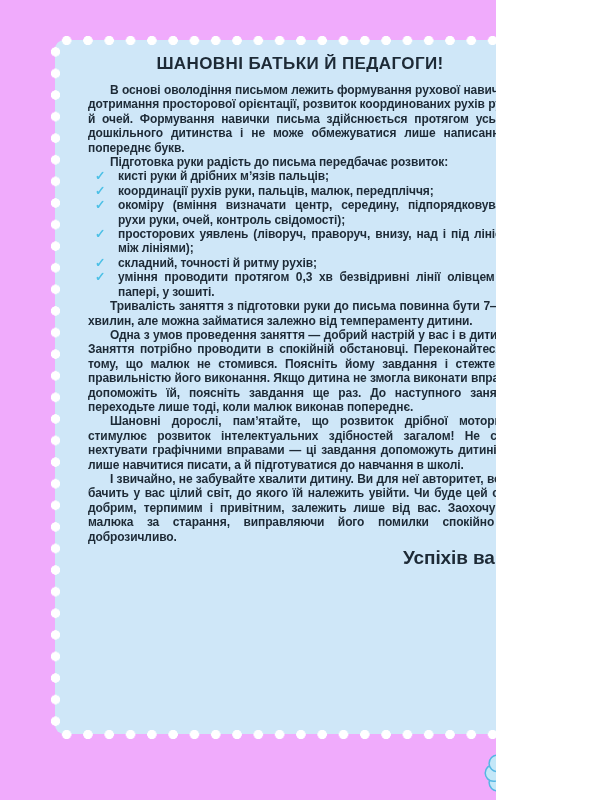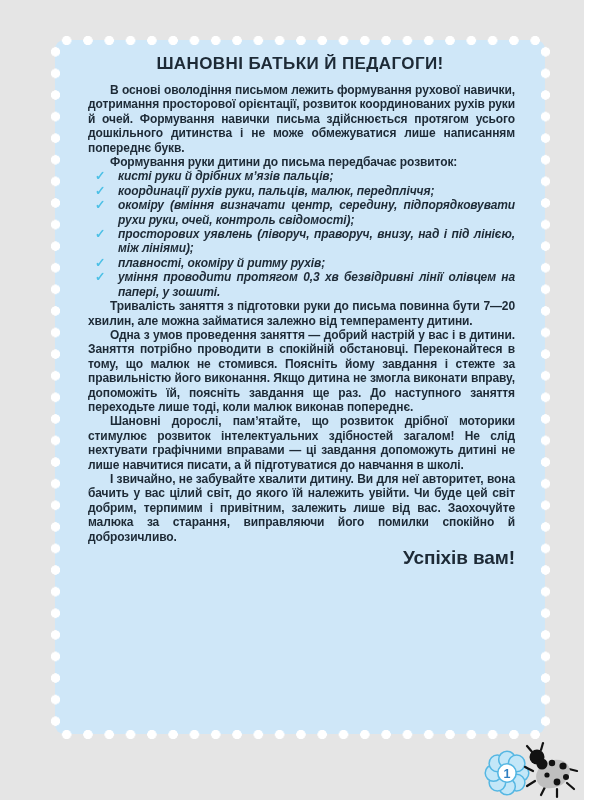--- a/index.html
+++ b/index.html
@@ -1,16 +1,16 @@
 <!DOCTYPE html>
 <html style="--panel-fill: #cfe7f8; --text: #1d2a36; --checkmark: #4cc0e6; --flower-petal: #c3e7f8; --flower-outline: #55b7e3; --page-number-color: #2f7fc1; --ladybug-body: #bfbfbf; --ladybug-black: #121212;"><head>
 <meta charset="utf-8">
 <style>
   html,body{margin:0;padding:0;background:#ffffff;}
-  .page{position:relative;width:584px;height:800px;background:#e5e5e5;overflow:hidden;
+  .page{position:relative;width:496px;height:800px;background:#f0abfc;overflow:hidden;
         font-family:"Liberation Sans",sans-serif;}
   .panel{position:absolute;left:55px;top:40px;width:490px;height:694px;
          background:var(--panel-fill,#cfe7f8);border-radius:9px;}
   
   .perf{position:absolute;pointer-events:none;}
   .perf-top{left:1px;right:1px;top:-5.5px;height:11px;
     background-image:radial-gradient(circle at 50% 50%, #fff 4.4px, rgba(255,255,255,0) 4.9px);
     background-size:21.3px 11px;background-repeat:repeat-x;}
   .perf-bottom{left:1px;right:1px;bottom:-5.5px;height:11px;
     background-image:radial-gradient(circle at 50% 50%, #fff 4.4px, rgba(255,255,255,0) 4.9px);
@@ -24,60 +24,60 @@
   .title{margin:0;padding:14px 20px 0;text-align:center;
          font-weight:700;font-size:17px;line-height:20px;letter-spacing:.4px;
          color:var(--text,#1d2a36);}
   .note-body{margin:9px 30px 0 33px;
          font-weight:700;font-size:12px;line-height:14.4px;letter-spacing:-.1px;
          color:var(--text,#1d2a36);text-align:justify;}
   .para{margin:0;text-indent:22px;}
   .check-item{display:flex;}
   .check{flex:none;width:30px;padding-left:7px;box-sizing:border-box;
          color:var(--checkmark,#4cc0e6);font-size:12.5px;}
-  .check-text{flex:1;text-align:justify;font-style:italic;}
+  .check-text{flex:1;text-align:justify;}
   .closing{margin:7px 0 0;text-align:right;text-indent:0;font-size:19px;}
   .footer-art{position:absolute;left:473px;top:741px;width:112px;height:59px;}
 </style>
 </head>
 <body>
 
 <div class="page">
 
   <div class="panel">
     <div class="perf perf-top"></div>
     <div class="perf perf-bottom"></div>
     <div class="perf perf-left"></div>
     <div class="perf perf-right"></div>
 
     <h1 class="title">ШАНОВНІ БАТЬКИ Й ПЕДАГОГИ!</h1>
 
     <div class="note-body">
 
         <p class="para">В основі оволодіння письмом лежить формування рухової навички, дотримання просторової орієнтації, розвиток координованих рухів руки й очей. Формування навички письма здійснюється протягом усього дошкільного дитинства і не може обмежуватися лише написанням попереднє букв.</p>
-        <p class="para">Формування руки дитини до письма передбачає розвиток:</p>
+        <p class="para">Підготовка руки радість до письма передбачає розвиток:</p>
         <div class="check-item">
           <span class="check">✓</span>
           <span class="check-text">кисті руки й дрібних мʼязів пальців;</span>
         </div>
         <div class="check-item">
           <span class="check">✓</span>
           <span class="check-text">координації рухів руки, пальців, малюк, передпліччя;</span>
         </div>
         <div class="check-item">
           <span class="check">✓</span>
           <span class="check-text">окоміру (вміння визначати центр, середину, підпорядковувати рухи руки, очей, контроль свідомості);</span>
         </div>
         <div class="check-item">
           <span class="check">✓</span>
           <span class="check-text">просторових уявлень (ліворуч, праворуч, внизу, над і під лінією, між лініями);</span>
         </div>
         <div class="check-item">
           <span class="check">✓</span>
-          <span class="check-text">плавності, окоміру й ритму рухів;</span>
+          <span class="check-text">складний, точності й ритму рухів;</span>
         </div>
         <div class="check-item">
           <span class="check">✓</span>
           <span class="check-text">уміння проводити протягом 0,3 хв безвідривні лінії олівцем на папері, у зошиті.</span>
         </div>
         <p class="para">Тривалість заняття з підготовки руки до письма повинна бути 7—20 хвилин, але можна займатися залежно від темпераменту дитини.</p>
         <p class="para">Одна з умов проведення заняття — добрий настрій у вас і в дитини. Заняття потрібно проводити в спокійній обстановці. Переконайтеся в тому, що малюк не стомився. Поясніть йому завдання і стежте за правильністю його виконання. Якщо дитина не змогла виконати вправу, допоможіть їй, поясніть завдання ще раз. До наступного заняття переходьте лише тоді, коли малюк виконав попереднє.</p>
         <p class="para">Шановні дорослі, памʼятайте, що розвиток дрібної моторики стимулює розвиток інтелектуальних здібностей загалом! Не слід нехтувати графічними вправами — ці завдання допоможуть дитині не лише навчитися писати, а й підготуватися до навчання в школі.</p>
         <p class="para">І звичайно, не забувайте хвалити дитину. Ви для неї авторитет, вона бачить у вас цілий світ, до якого їй належить увійти. Чи буде цей світ добрим, терпимим і привітним, залежить лише від вас. Заохочуйте малюка за старання, виправляючи його помилки спокійно й доброзичливо.</p>
         <p class="para closing">Успіхів вам!</p>

